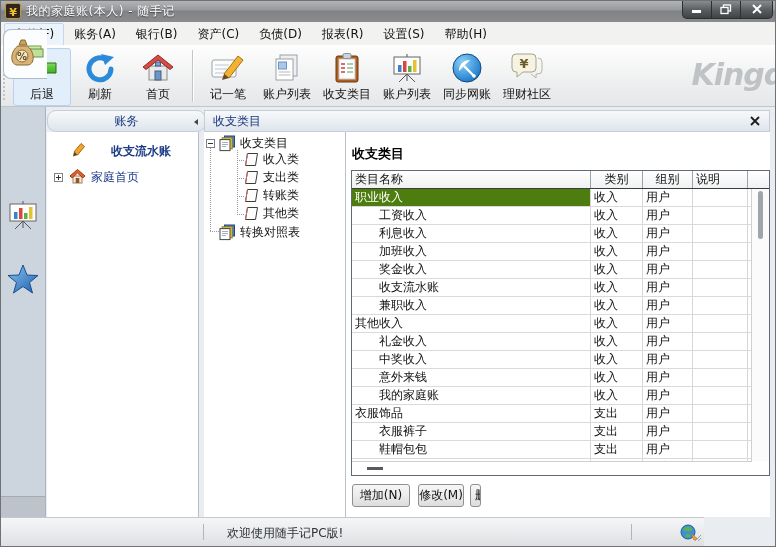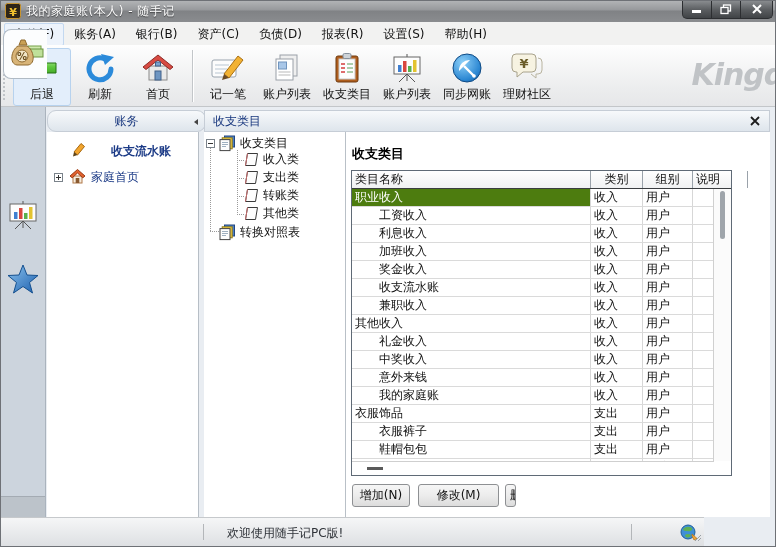--- a/index.html
+++ b/index.html
@@ -65,41 +65,41 @@
   
   .treebody{position:absolute;left:204px;top:132px;width:142px;height:385px;background:#fff;border-right:1px solid #b9c0c7;box-sizing:border-box;}
   .titem{position:absolute;display:flex;align-items:center;gap:4px;white-space:nowrap;cursor:pointer;color:#101010;}
   .tline{position:absolute;}
   .tline.v{border-left:1px dotted #9a9a9a;width:0;}
   .tline.h{border-top:1px dotted #9a9a9a;height:0;}
 
   
   .mainbody{position:absolute;left:346px;top:132px;width:424px;height:385px;background:#fff;}
   .main-title{position:absolute;left:352px;top:145px;font-weight:bold;font-size:13px;color:#000;}
-  .table{position:absolute;left:351px;top:170px;width:381px;height:306px;border:1px solid #5f6a76;background:#fff;box-sizing:border-box;}
+  .table{position:absolute;left:351px;top:170px;width:419px;height:306px;border:1px solid #5f6a76;background:#fff;box-sizing:border-box;}
   .thead{display:grid;grid-template-columns:239px 52px 50px 55px auto;height:17px;border-bottom:1px solid #3a3d40;background:linear-gradient(#fff,#f0f1f2);}
   .th{border-right:1px solid #9aa2aa;line-height:16px;padding:0 3px;box-sizing:border-box;overflow:hidden;}
   .th.c{text-align:center;}
   .th.fill{border-right:none;}
   .tbody{position:absolute;left:0;top:18px;right:0;bottom:14px;overflow:hidden;}
   .trow{display:grid;grid-template-columns:239px 52px 50px 55px auto;height:17px;border-bottom:1px solid #dadada;cursor:default;}
   .td{line-height:16px;padding:0 3px;border-right:1px solid #d7d7d7;box-sizing:border-box;overflow:hidden;white-space:nowrap;}
   .td.c{text-align:left;}
   .td.fill{border-right:none;}
   .td.indent{padding-left:27px;}
   .td.sel{background:#4d7c0f;color:#fff;}
   .vtrack{position:absolute;top:18px;bottom:14px;right:0;width:17px;background:#fbfbfb;border-left:1px solid #d0d0d0;cursor:pointer;}
   .vthumb{position:absolute;top:2px;right:6px;width:5px;height:48px;background:#9fa5ab;border-radius:3px;cursor:pointer;}
   .hscroll{position:absolute;left:0;bottom:0;right:17px;height:13px;border-top:1px solid #cfcfcf;background:#fff;cursor:pointer;}
   .hthumb{position:absolute;left:15px;top:5px;width:16px;height:3px;background:#5a5a5a;cursor:pointer;}
   .btnrow{position:absolute;left:352px;top:484px;display:flex;}
   .btn{height:23px;box-sizing:border-box;border:1px solid #8e9093;border-radius:3px;
     background:linear-gradient(#f6f6f6,#ececec 50%,#dcdcdc);line-height:20px;text-align:center;cursor:pointer;white-space:nowrap;}
   .btn.b1{width:58px;}
-  .btn.b2{width:81px;margin-left:8px;}
+  .btn.b2{width:46px;margin-left:8px;}
   .btn.clipped{width:11px;margin-left:6px;overflow:hidden;text-align:left;padding-left:4px;}
 
   
   .statusbar{position:absolute;left:0;top:517px;width:704px;height:30px;box-sizing:border-box;
     background:linear-gradient(#f5f6f7,#dddfe2);border-top:1px solid #c6c9cc;}
   .st-sep{position:absolute;top:6px;width:0;height:16px;border-left:1px solid #b3b6b9;}
   .st-msg{position:absolute;left:227px;top:7px;color:#2e3238;}
   .st-globe{position:absolute;right:6px;top:6px;display:inline-flex;cursor:pointer;}
   .grip{position:absolute;right:1px;bottom:1px;}
 </style>

